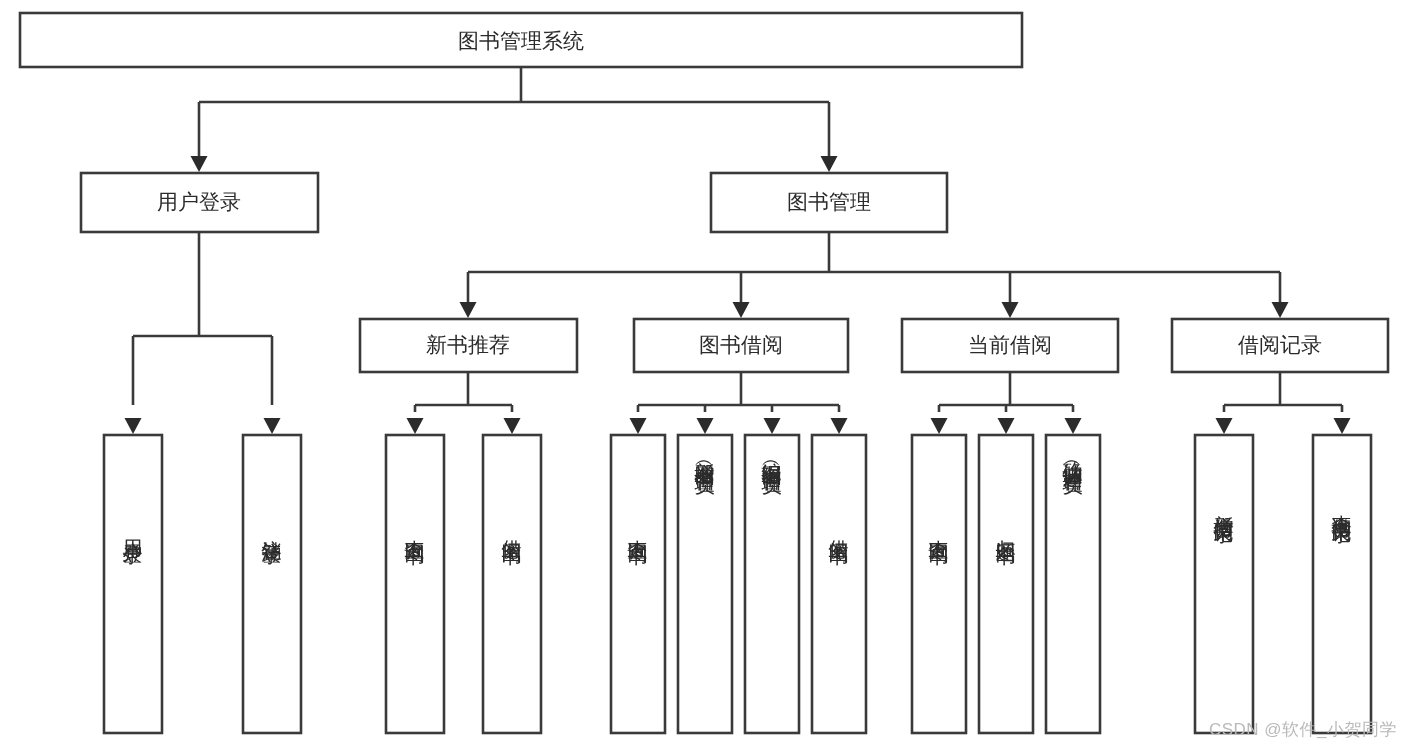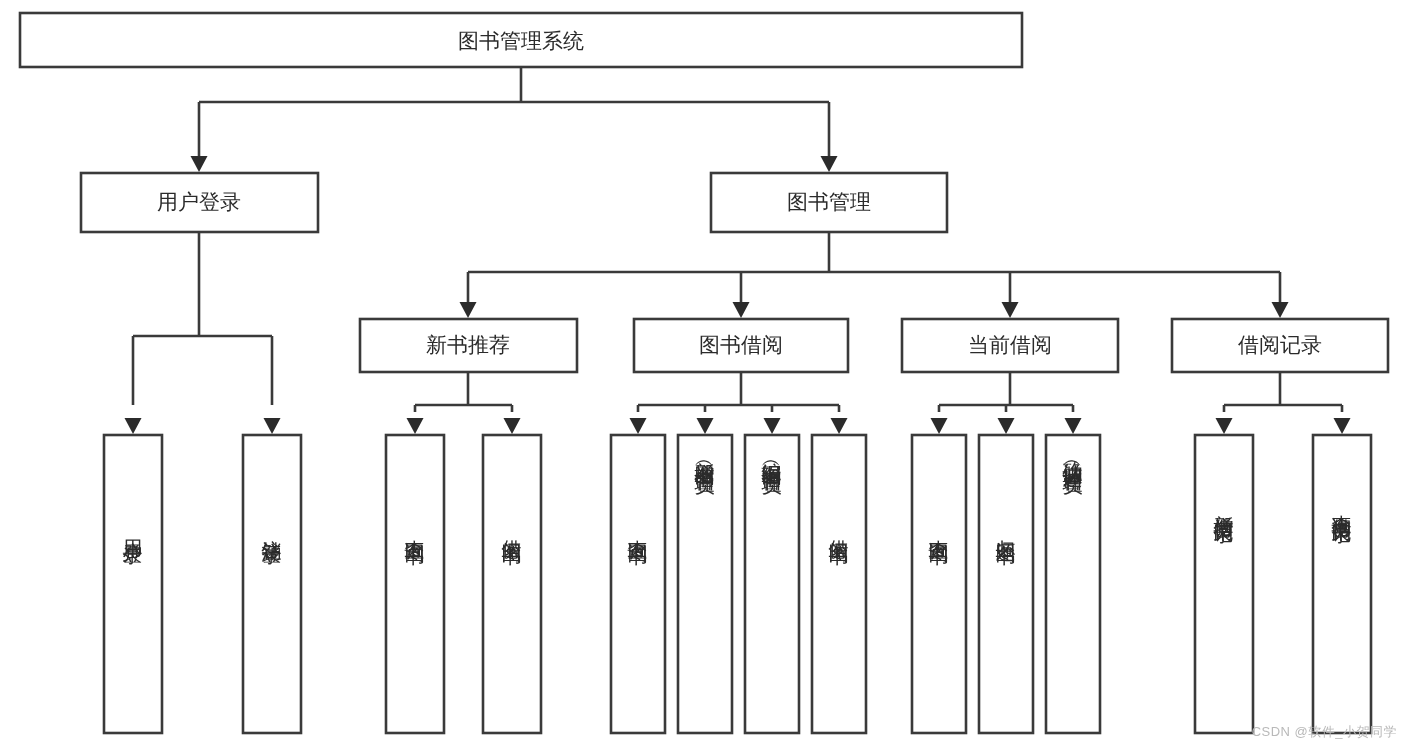--- a/index.html
+++ b/index.html
@@ -53,21 +53,21 @@
   }
   .arrow-head {
     fill: #2b2b2b;
     stroke: none;
   }
   .watermark {
     position: absolute;
     right: 8px;
     bottom: 6px;
     font-family: "Liberation Sans", "DejaVu Sans", sans-serif;
-    font-size: 13px;
+    font-size: 17px;
     color: #b9b9b9;
     letter-spacing: 0.5px;
     white-space: nowrap;
     pointer-events: none;
   }
 </style>
 </head>
 <body>
 
 <div id="diagram-root">

